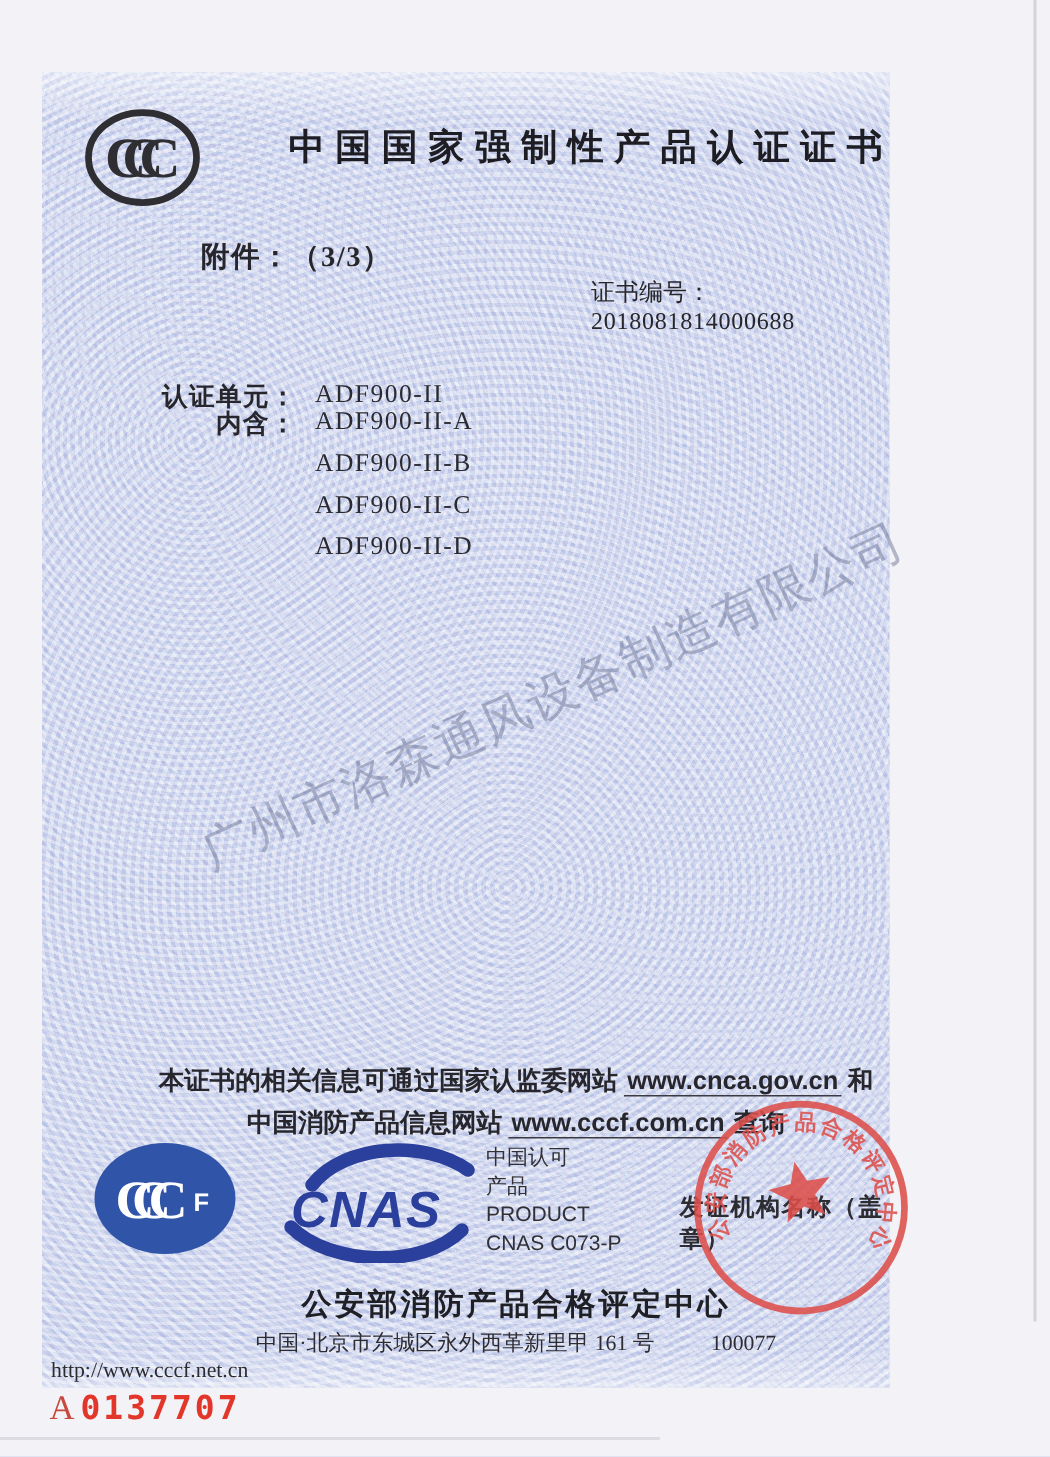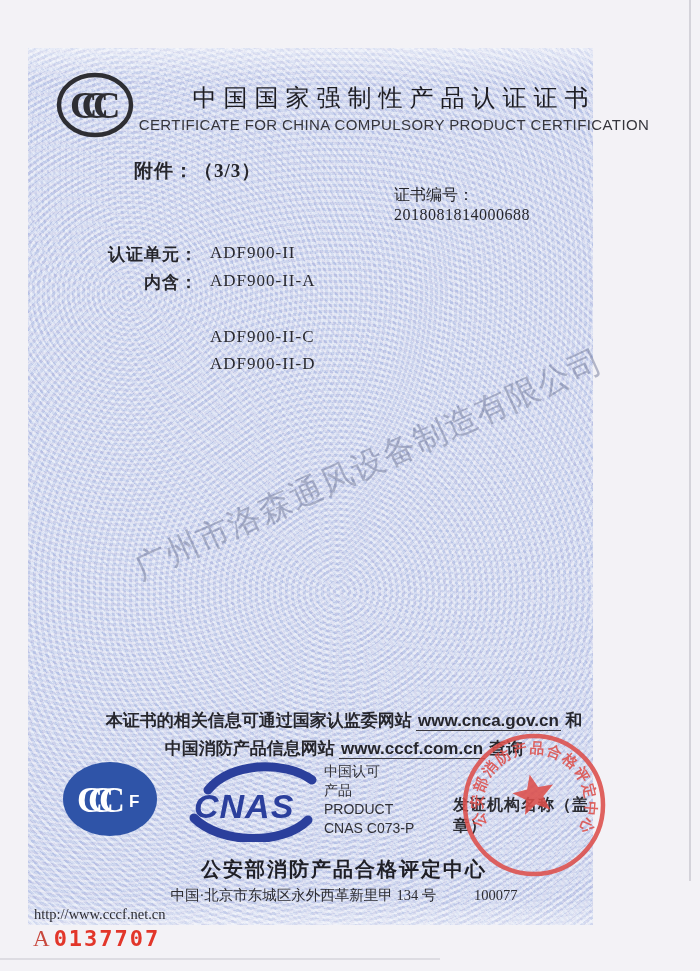--- a/index.html
+++ b/index.html
@@ -25,21 +25,21 @@
   }
   .cert::before{content:"";position:absolute;inset:0;
     background:linear-gradient(180deg, rgba(255,255,255,.45), rgba(255,255,255,0) 34px),
                linear-gradient(0deg, rgba(255,255,255,.35), rgba(255,255,255,0) 26px);
     pointer-events:none;}
   .abs{position:absolute;}
 
   
   .ccc-top-logo{left:28px;top:24px;width:78px;height:66px;}
   .title-cn{left:66px;top:34px;width:600px;text-align:center;
-    font-size:24px;font-weight:normal;letter-spacing:7px;color:#1d1d23;}
+    font-size:24px;font-weight:bold;letter-spacing:7px;color:#1d1d23;}
   .title-en{left:66px;top:68px;width:600px;text-align:center;
     font-family:"Liberation Sans", sans-serif;font-size:15px;color:#35353c;letter-spacing:.4px;}
   .attachment{left:70px;top:110px;font-size:19px;font-weight:600;color:#26262c;letter-spacing:1px;padding-left:36px;}
   .cert-no{left:366px;top:137px;font-size:16px;color:#26262c;}
   .cert-no .num{letter-spacing:.5px;margin-top:36px;}
 
   
   .detail-row{left:20px;height:24px;width:560px;font-size:17px;}
   .detail-row .lbl{position:absolute;left:0;width:150px;text-align:right;font-weight:600;color:#26262c;letter-spacing:1px;}
   .detail-row .val{position:absolute;left:162px;color:#2a2a30;letter-spacing:1px;}
@@ -86,33 +86,36 @@
 <body>
 
 <div class="cert">
 
   <svg class="abs ccc-top-logo" viewBox="0 0 78 66">
     <ellipse cx="39" cy="33" rx="36" ry="30" fill="none" stroke="#2e2e33" stroke-width="4.5"></ellipse>
     <text x="14" y="46" font-family="Liberation Serif, serif" font-weight="bold" font-size="38" letter-spacing="-16" fill="#2e2e33">CCC</text>
   </svg>
 
   <div class="abs title-cn">中国国家强制性产品认证证书</div>
-  <div class="abs title-en">CERTIFICATE FOR CHINA COMPULSORY PRODUCT CERTIFICATION</div>
   <div class="abs attachment">附件：（3/3）</div>
   <div class="abs cert-no">
     <span>证书编号：</span><span class="num">2018081814000688</span>
   </div>
 
-  <div class="abs detail-row" style="top:195px">
+  <div class="abs detail-row" style="top:205px">
     <span class="lbl">认证单元：</span>
     <span class="val">ADF900-II</span>
   </div>
   <div class="abs detail-row" style="top:223px">
     <span class="lbl">内含：</span>
     <span class="val">ADF900-II-A</span>
+  </div>
+  <div class="abs detail-row" style="top:251px">
+    <span class="lbl"></span>
+    <span class="val">ADF900-II-B</span>
   </div>
   <div class="abs detail-row" style="top:279px">
     <span class="lbl"></span>
     <span class="val">ADF900-II-C</span>
   </div>
   <div class="abs detail-row" style="top:306px">
     <span class="lbl"></span>
     <span class="val">ADF900-II-D</span>
   </div>
 
@@ -158,21 +161,21 @@
     <g transform="translate(86,76) rotate(-12)">
       <path d="M0,-21 L5.6,-6.9 L20.8,-6.2 L8.9,3.2 L13,17.8 L0,9.5 L-13,17.8 L-8.9,3.2 L-20.8,-6.2 L-5.6,-6.9 Z" fill="#dd4f4b"></path>
     </g>
     <text font-size="14.5" font-weight="bold" letter-spacing="1.8" fill="#dd4f4b" font-family="Liberation Serif, serif">
       <textPath href="#stampArc" startOffset="2">公安部消防产品合格评定中心</textPath>
     </text>
   </svg>
 
   <div class="abs org-name">公安部消防产品合格评定中心</div>
   <div class="abs address">
-    <span>中国·北京市东城区永外西革新里甲 134 号</span>
+    <span>中国·北京市东城区永外西革新里甲 161 号</span>
     <span class="post">100077</span>
   </div>
   <div class="abs website">http://www.cccf.net.cn</div>
 </div>
 
 <div class="serial">
   <span class="pref">A</span>
   <span class="num">0137707</span>
 </div>
 

